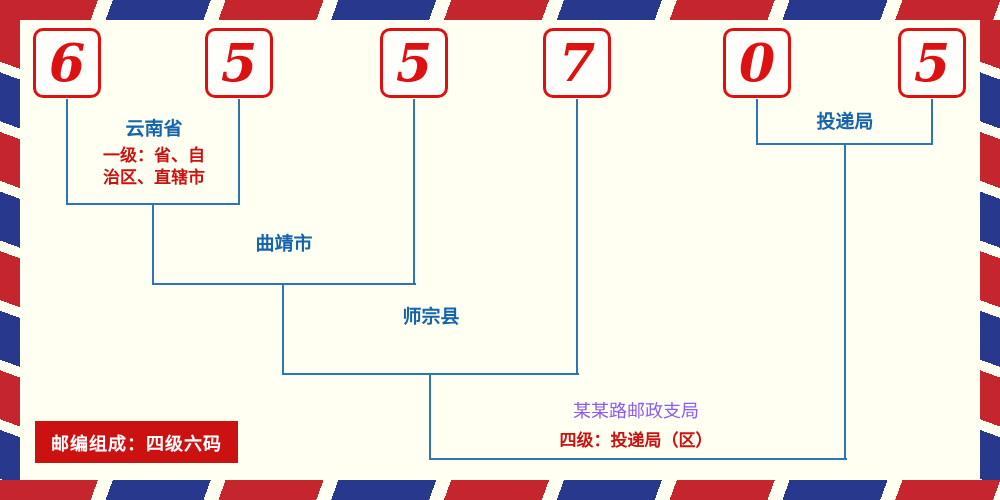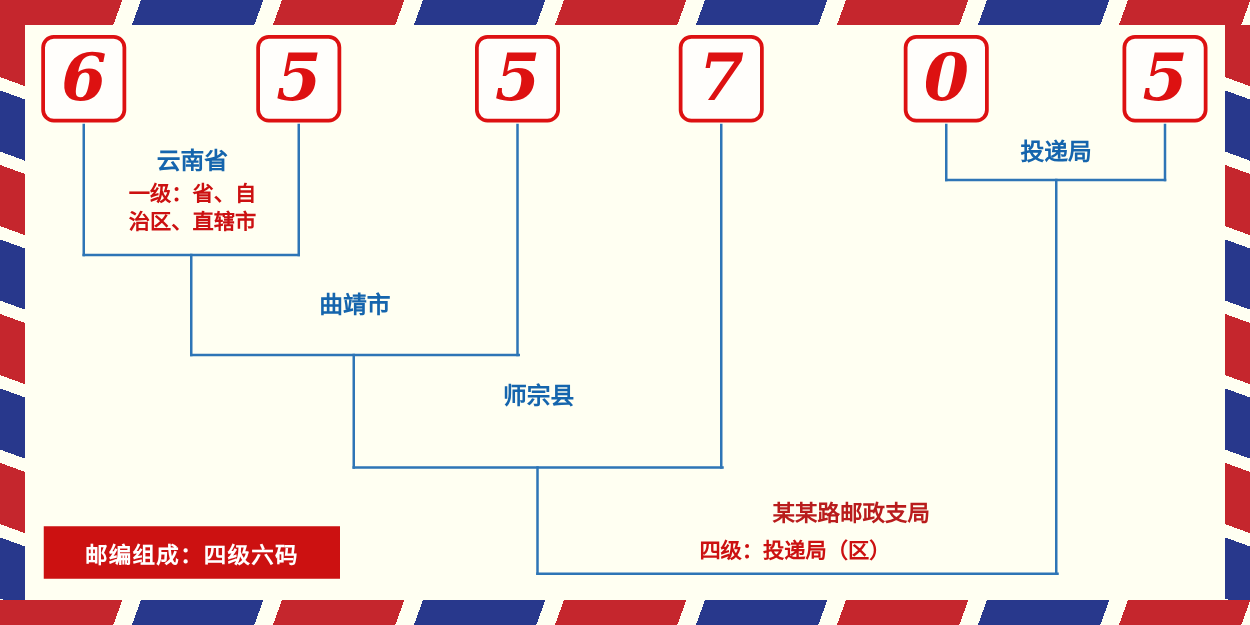--- a/index.html
+++ b/index.html
@@ -51,29 +51,29 @@
   .line { position: absolute; background: #2e75b6; }
 
   
   .lbl {
     position: absolute;
     transform: translateX(-50%);
     white-space: nowrap;
     text-align: center;
   }
   .blue { color: #1565ad; font-weight: bold; font-size: 19px; }
-  .navy { color: #b91c1c; font-weight: bold; font-size: 18px; margin-left: 45px; }
+  .navy { color: #8b5cf6; font-weight: normal; font-size: 18px; }
   .red  { color: #cc1111; font-weight: bold; font-size: 17px; text-align: right; }
 
   
   .badge {
     position: absolute; left: 35px; top: 421px;
     background: #cc1111; color: #ffffff;
     font-weight: bold; font-size: 18px;
-    padding: 8px 33px; letter-spacing: 1px;
+    padding: 8px 16px; letter-spacing: 1px;
   }
 </style>
 </head>
 <body>
 
 <div class="canvas">
 
   <div class="amb h top"></div>
   <div class="amb h bot"></div>
   <div class="amb v left"></div>

